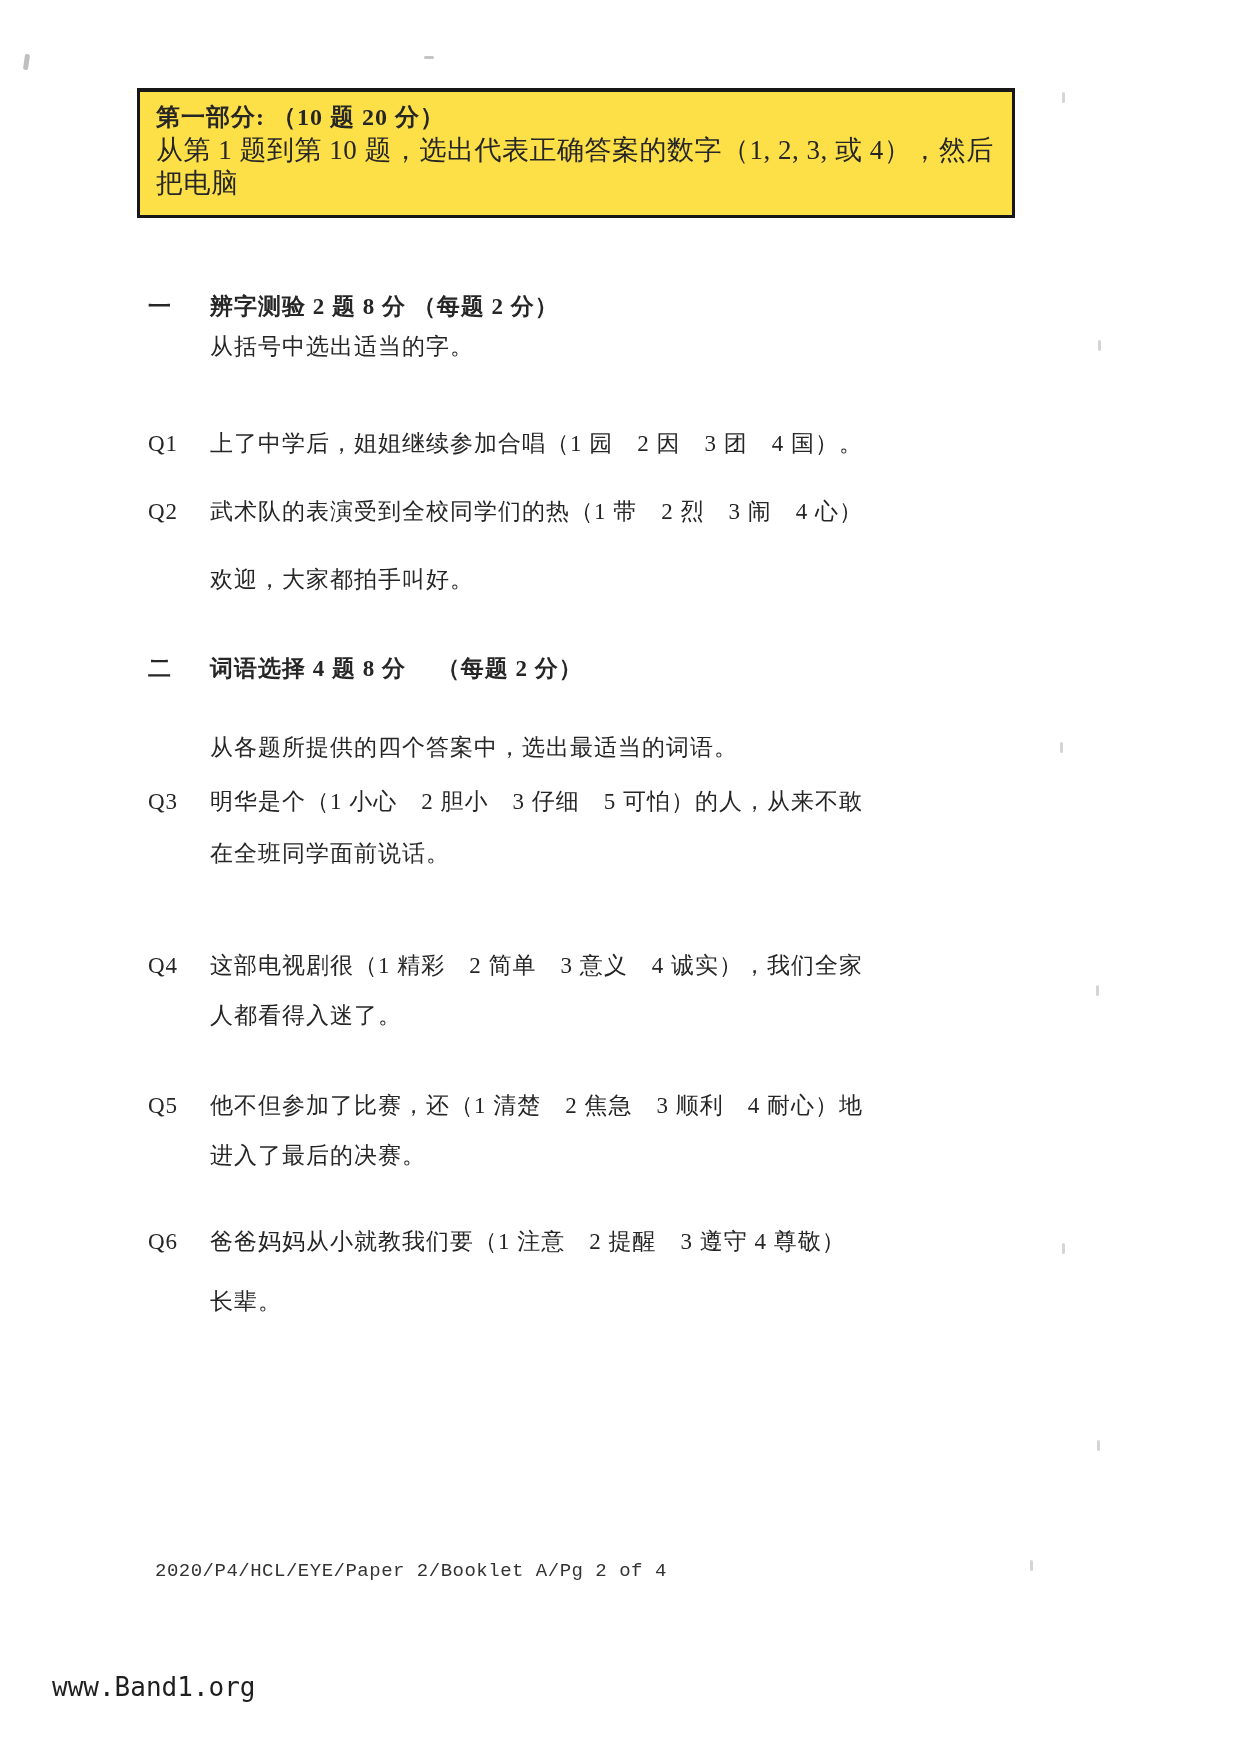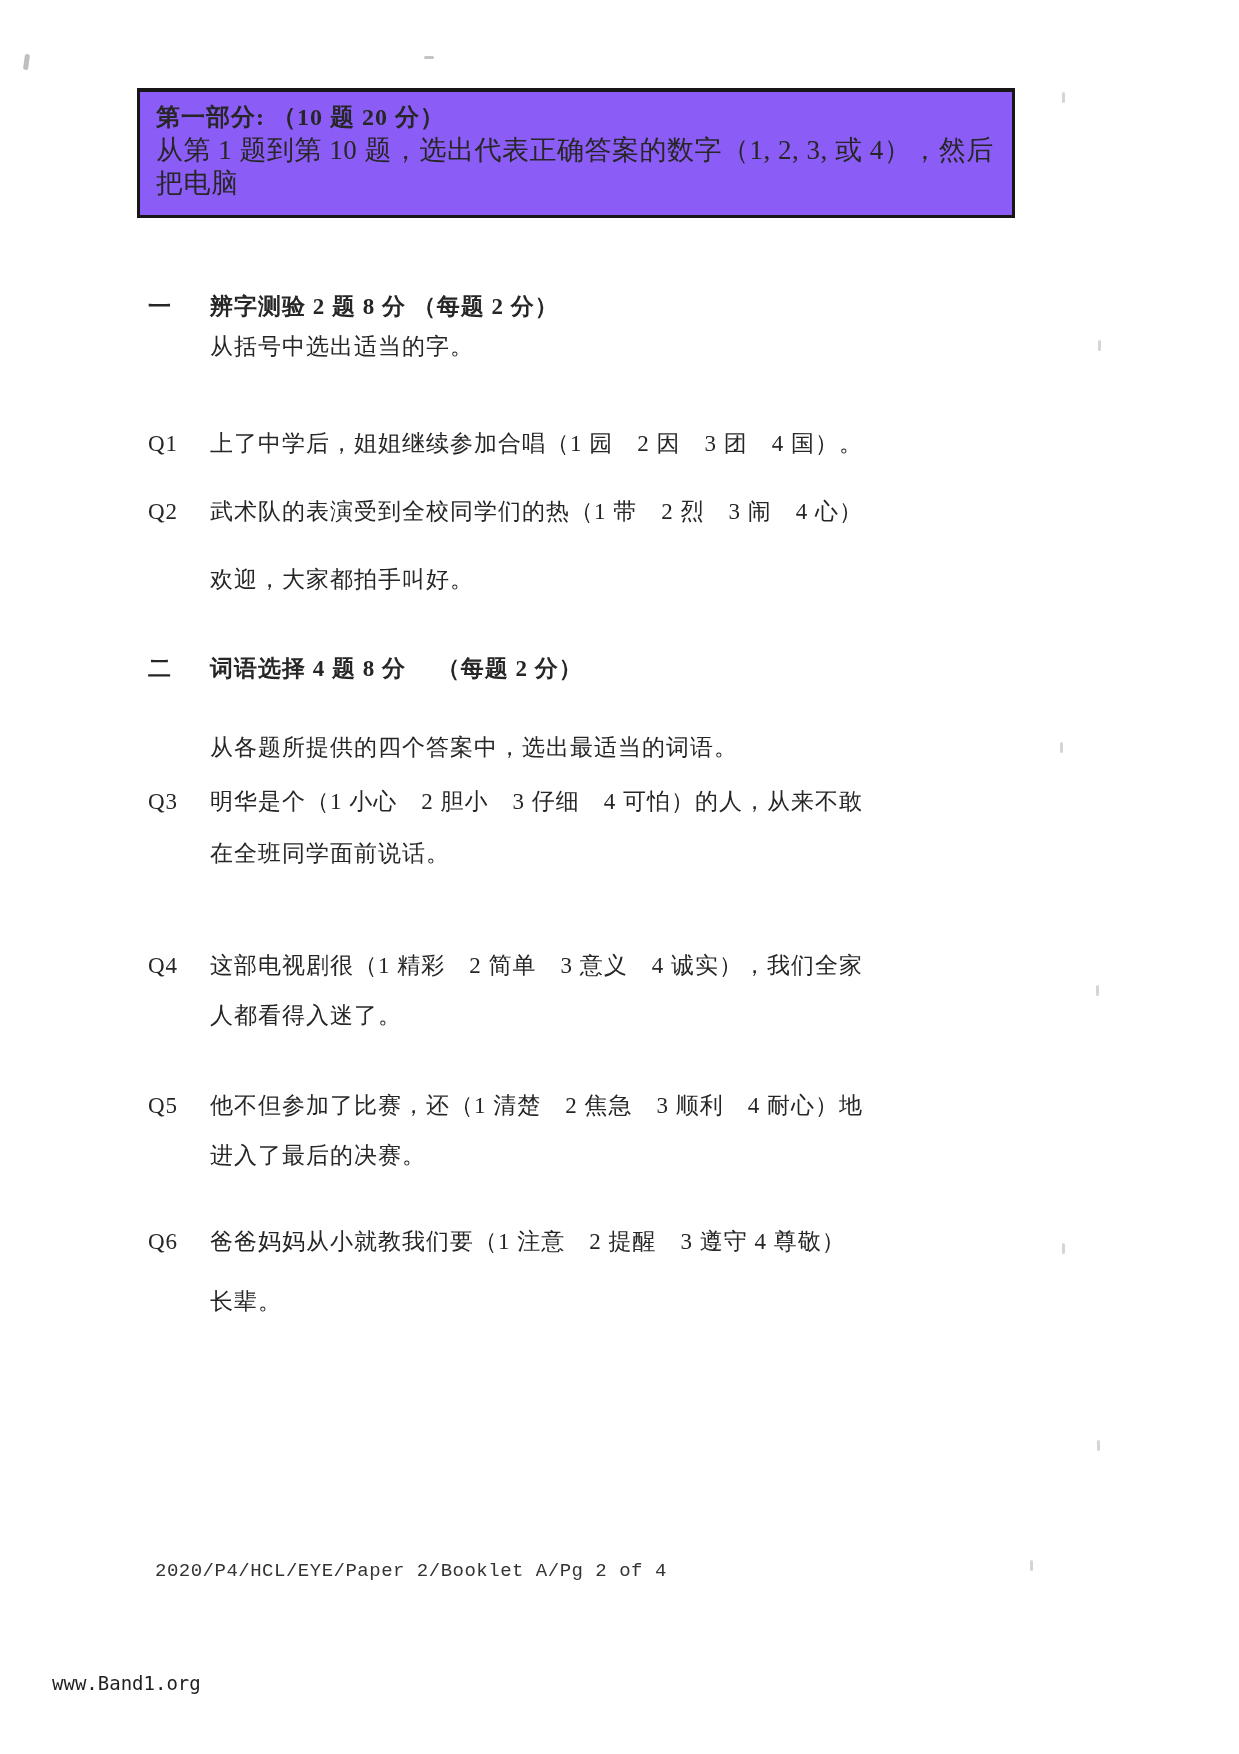--- a/index.html
+++ b/index.html
@@ -13,21 +13,21 @@
   }
   .page{position:absolute;inset:0;}
 
   
   .header-box{
     position:absolute;left:137px;top:88px;width:878px;height:130px;
     box-sizing:border-box;
     border:3px solid #171717;
     border-top-width:4px;
     padding:8px 16px 10px 16px;
-    background:#8b5cf6;
+    background:#fde047;
   }
   .box-title{
     font-size:24px;font-weight:bold;letter-spacing:1px;line-height:34px;
   }
   .box-line{
     font-size:27px;line-height:33px;letter-spacing:0.5px;
   }
 
   
   .row{
@@ -42,21 +42,21 @@
 
   
   .footer{
     position:absolute;left:155px;top:1560px;
     font-family:Liberation Mono, monospace;
     font-size:19px;color:#333;letter-spacing:0.5px;
   }
   .watermark{
     position:absolute;left:52px;top:1672px;
     font-family:"DejaVu Sans Mono","Liberation Mono",monospace;
-    font-size:19px;color:#1f1f1f;
+    font-size:26px;color:#1f1f1f;
   }
 
   
   .artifact{position:absolute;background:#8a8a8a;opacity:.55;}
   .a1{left:24px;top:54px;width:5px;height:16px;border-radius:2px;transform:rotate(8deg);}
   .a2{left:424px;top:56px;width:10px;height:3px;border-radius:2px;opacity:.5;}
   .faint{background:#b9b9b9;opacity:.6;width:3px;height:11px;border-radius:2px;}
   .f1{left:1062px;top:92px;}
   .f2{left:1098px;top:340px;}
   .f3{left:1060px;top:742px;}
@@ -103,21 +103,21 @@
   <div class="row indent" style="top:566px">欢迎，大家都拍手叫好。</div>
 
   <div class="row" style="top:655px">
     <span class="qcol bold">二</span>
     <span class="bold">词语选择  4 题 8 分 　（每题 2 分）</span>
   </div>
   <div class="row indent" style="top:734px">从各题所提供的四个答案中，选出最适当的词语。</div>
 
   <div class="row" style="top:788px">
     <span class="qcol">Q3</span>
-    <span>明华是个（1 小心　2 胆小　3 仔细　4 可怕）的人，从来不敢</span>
+    <span>明华是个（1 小心　2 胆小　3 仔细　5 可怕）的人，从来不敢</span>
   </div>
   <div class="row indent" style="top:840px">在全班同学面前说话。</div>
 
   <div class="row" style="top:952px">
     <span class="qcol">Q4</span>
     <span>这部电视剧很（1 精彩　2 简单　3 意义　4 诚实），我们全家</span>
   </div>
   <div class="row indent" style="top:1002px">人都看得入迷了。</div>
 
   <div class="row" style="top:1092px">

